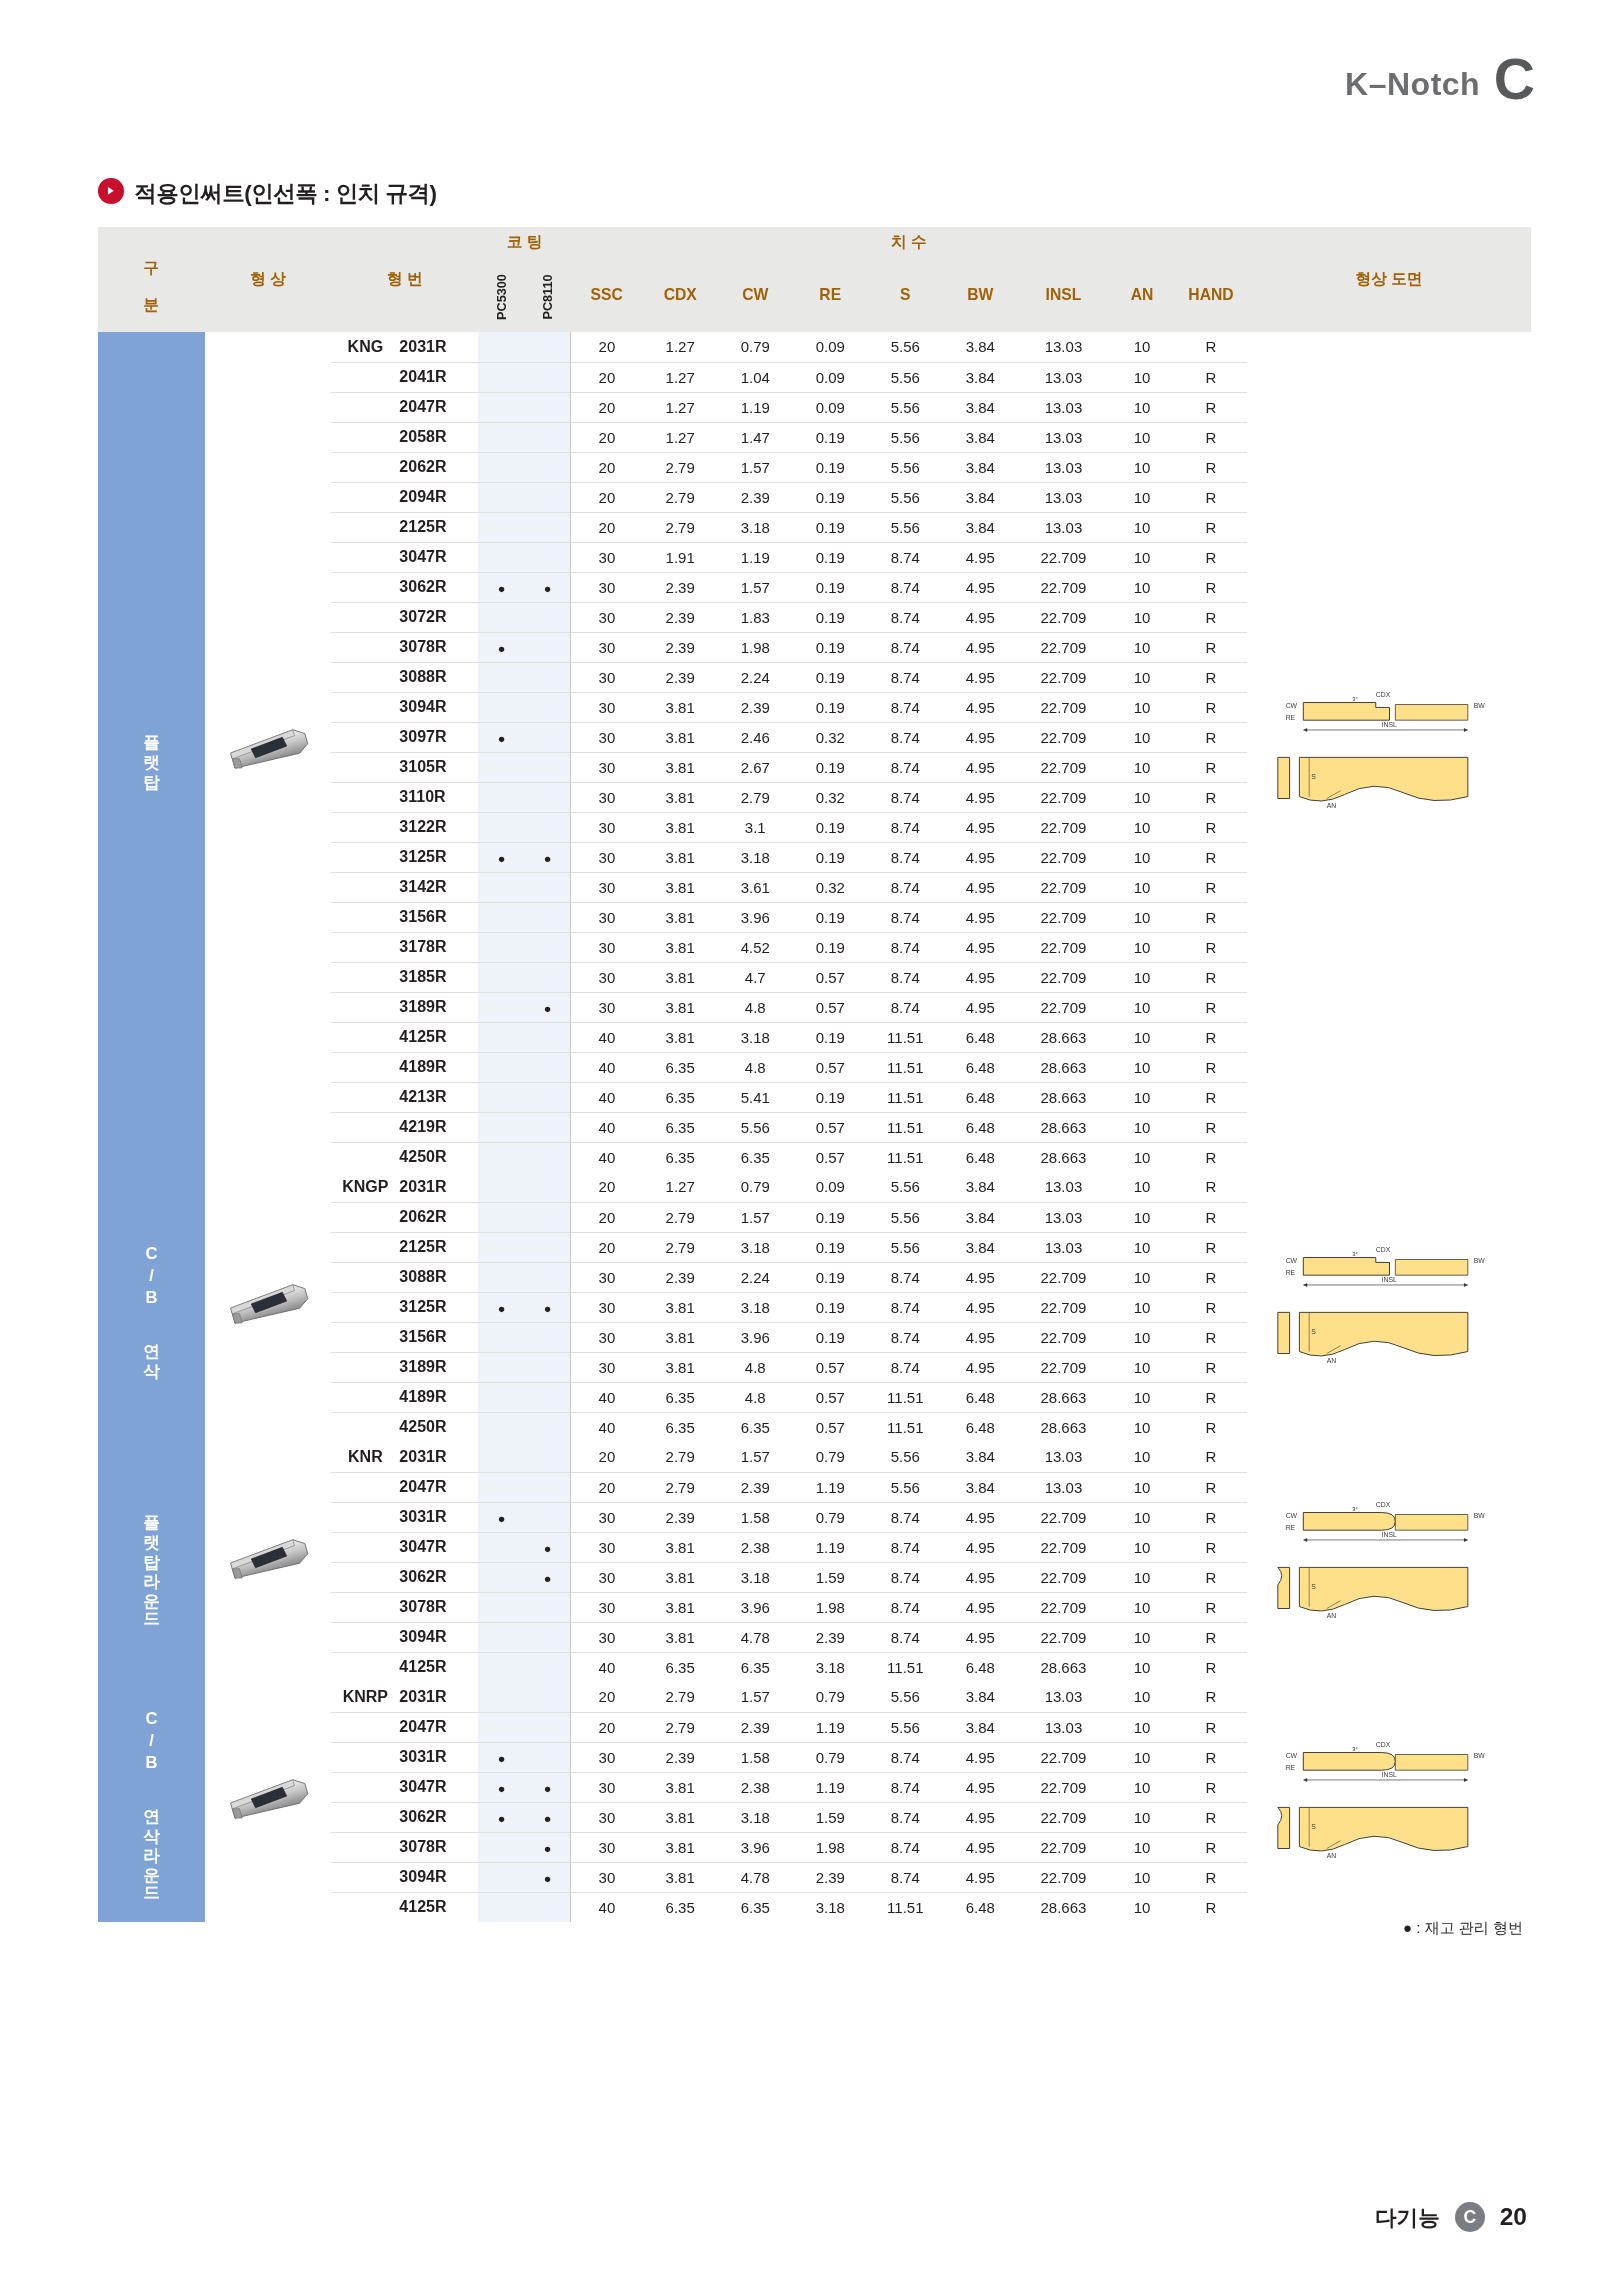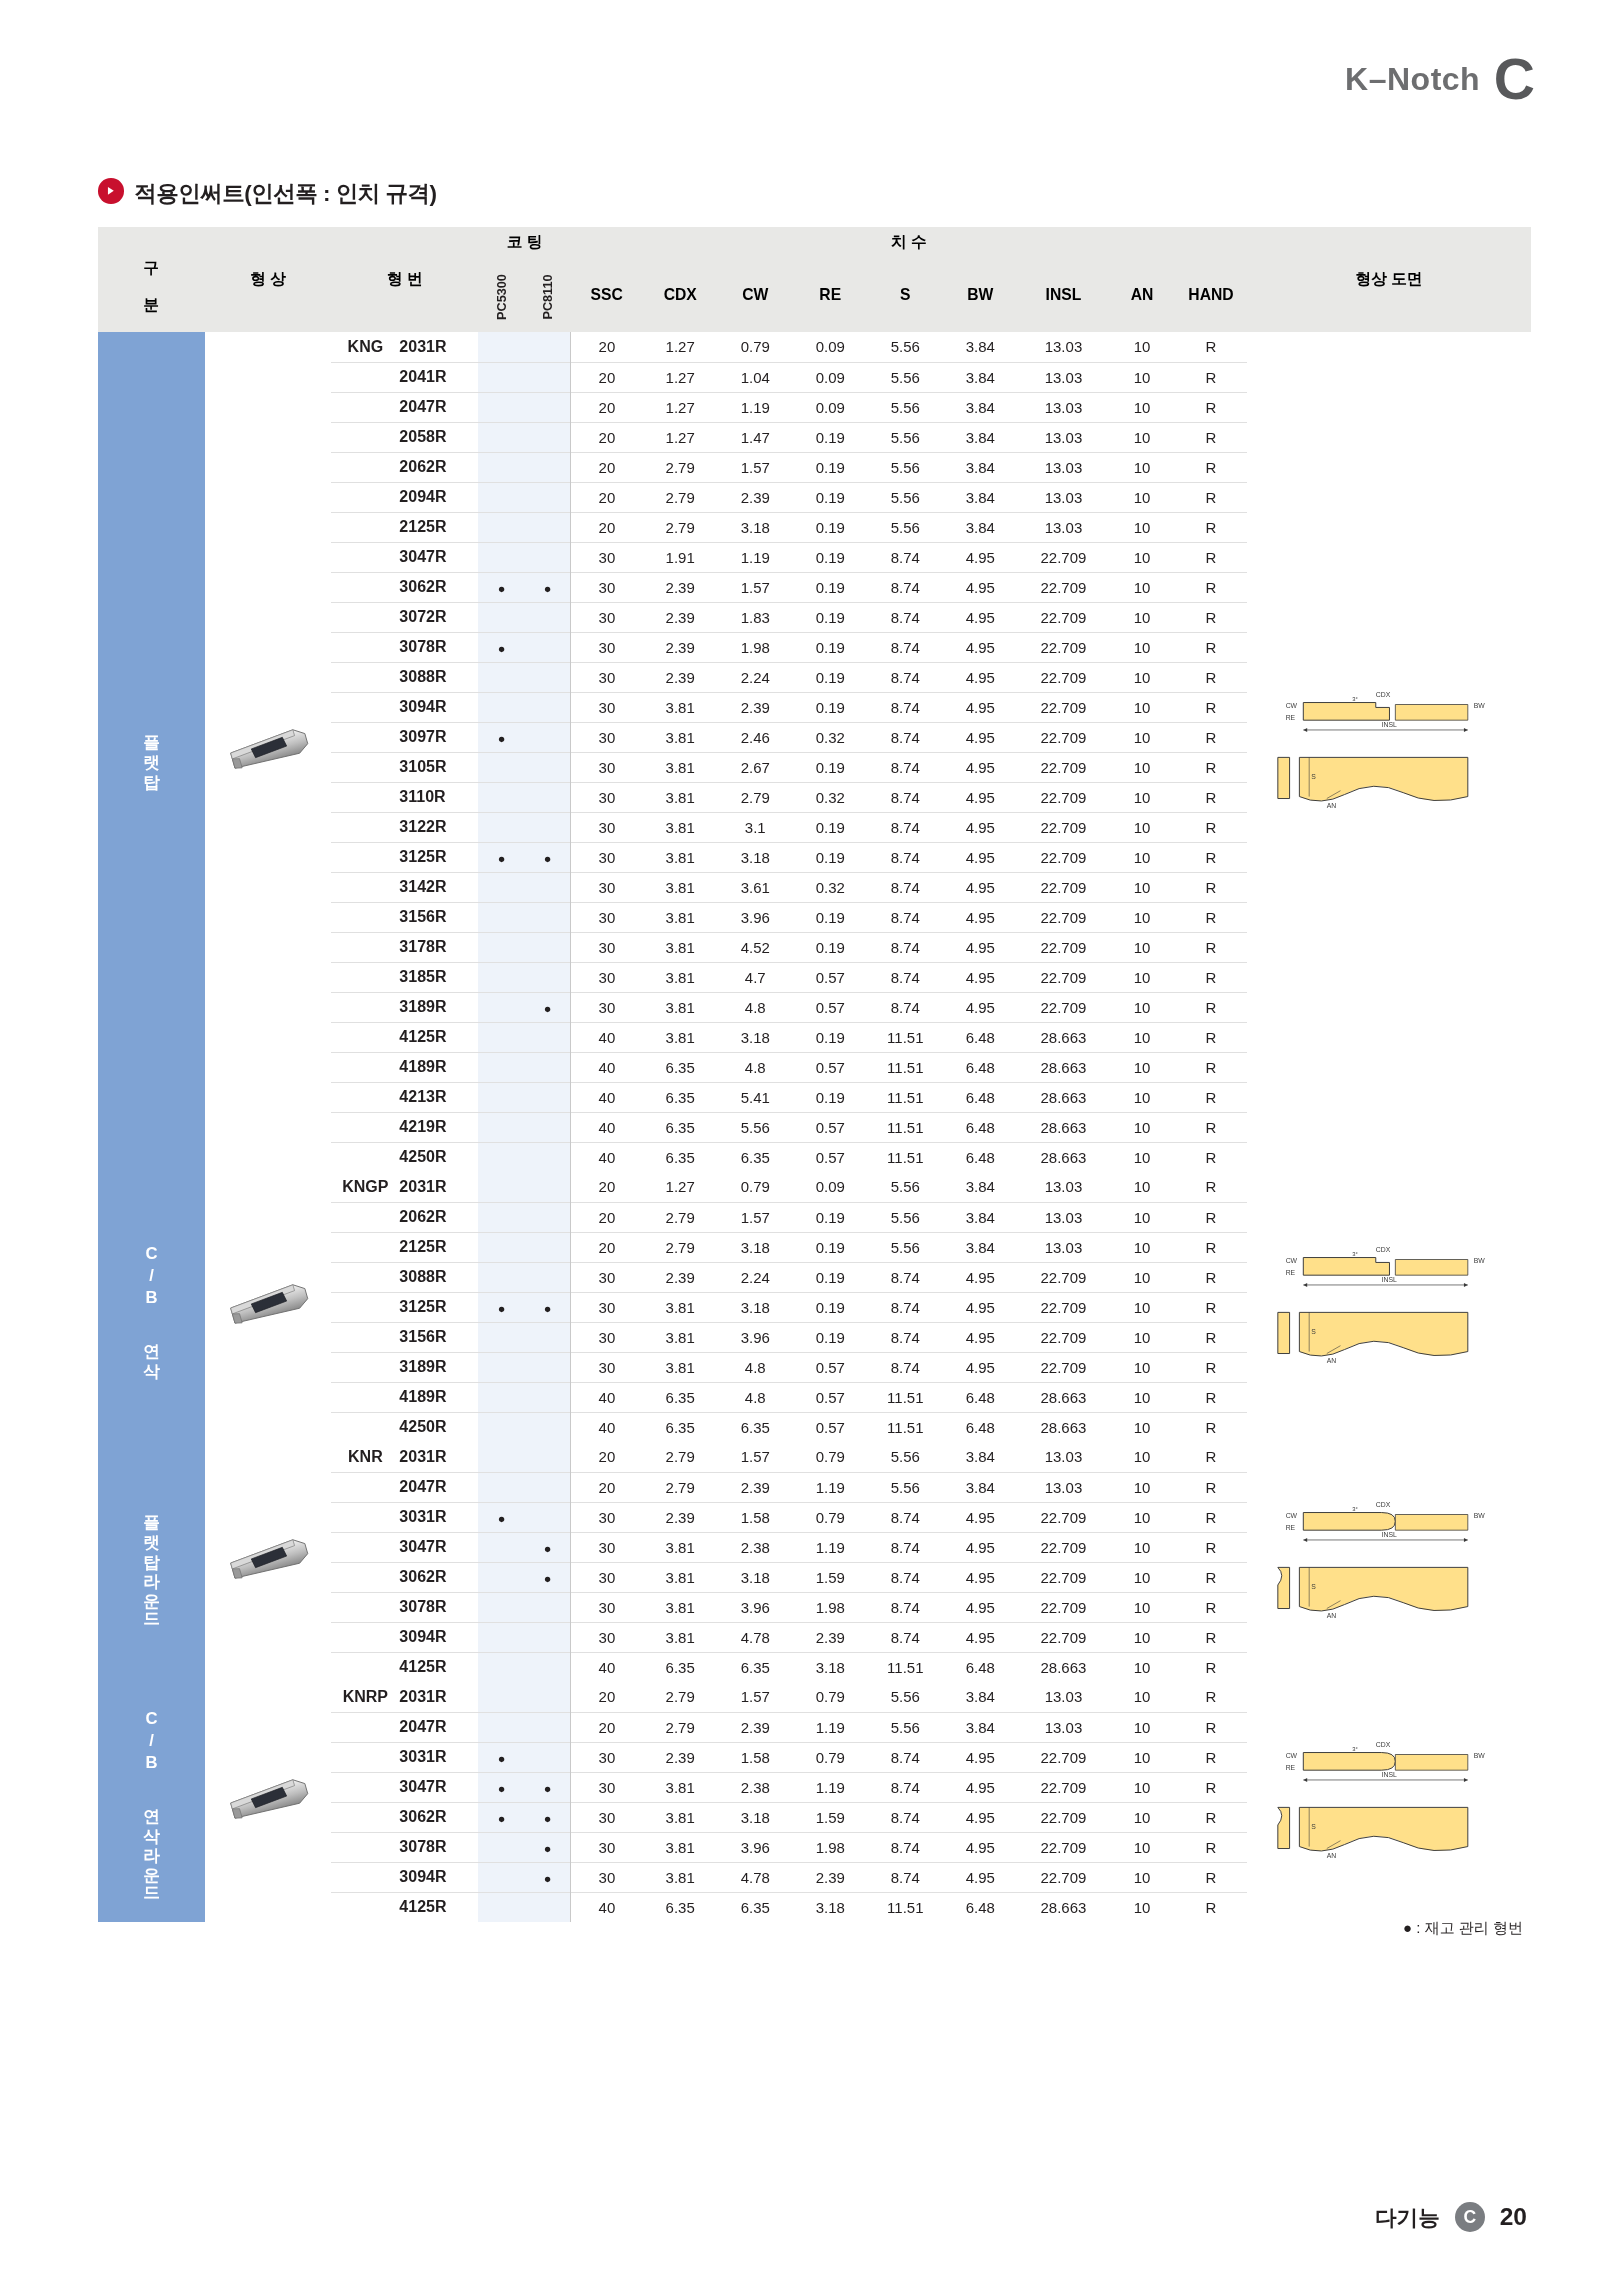--- a/index.html
+++ b/index.html
@@ -16,21 +16,21 @@
     width: 1621px;
     height: 2293px;
     padding: 0;
   }
   
   .header {
     position: absolute;
     top: 57px;
     right: 86px;
     display: flex;
-    align-items: center;
+    align-items: flex-end;
     gap: 13.7px;
   }
   .header-title {
     font-size: 32px;
     font-weight: bold;
     color: #6d6e70;
     letter-spacing: 0.5px;
   }
   .header-letter {
     font-size: 57px;
@@ -79,21 +79,21 @@
     border: 0;
     padding: 0;
   }
   .hdr-cell {
     background: #e8e8e6;
     border: 1px solid #9a9a9a;
     font-weight: bold;
     text-align: center;
     vertical-align: middle;
     font-size: 15.7px;
-    color: #000000;
+    color: #a16207;
   }
   .vert {
     writing-mode: vertical-rl;
     text-orientation: upright;
     letter-spacing: 2px;
     line-height: 1;
   }
   .rot {
     transform: rotate(-90deg);
     white-space: nowrap;

